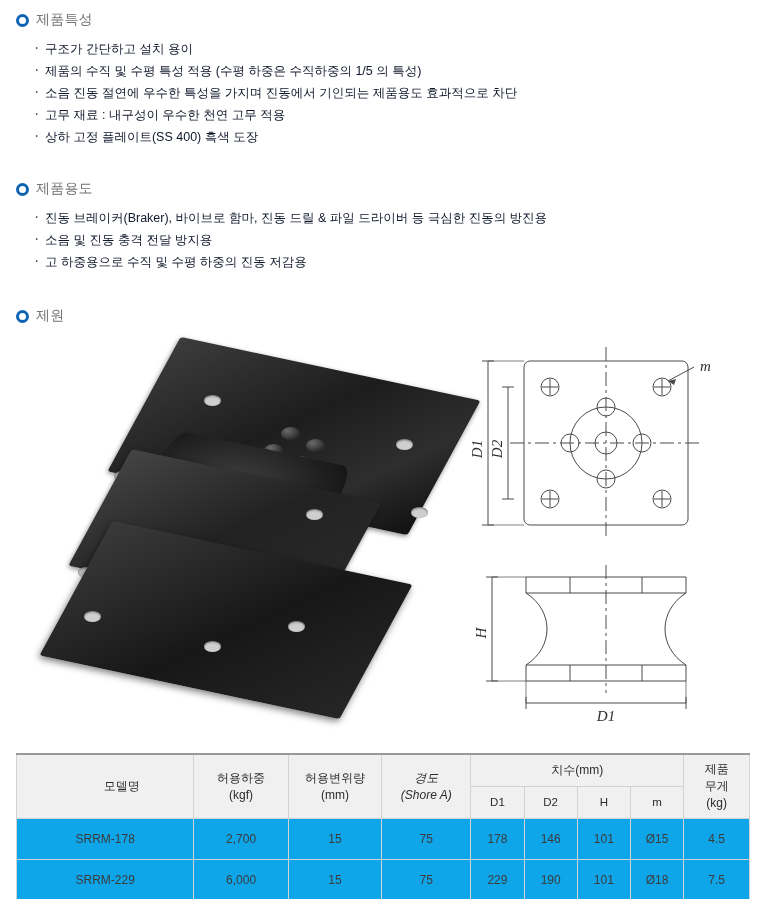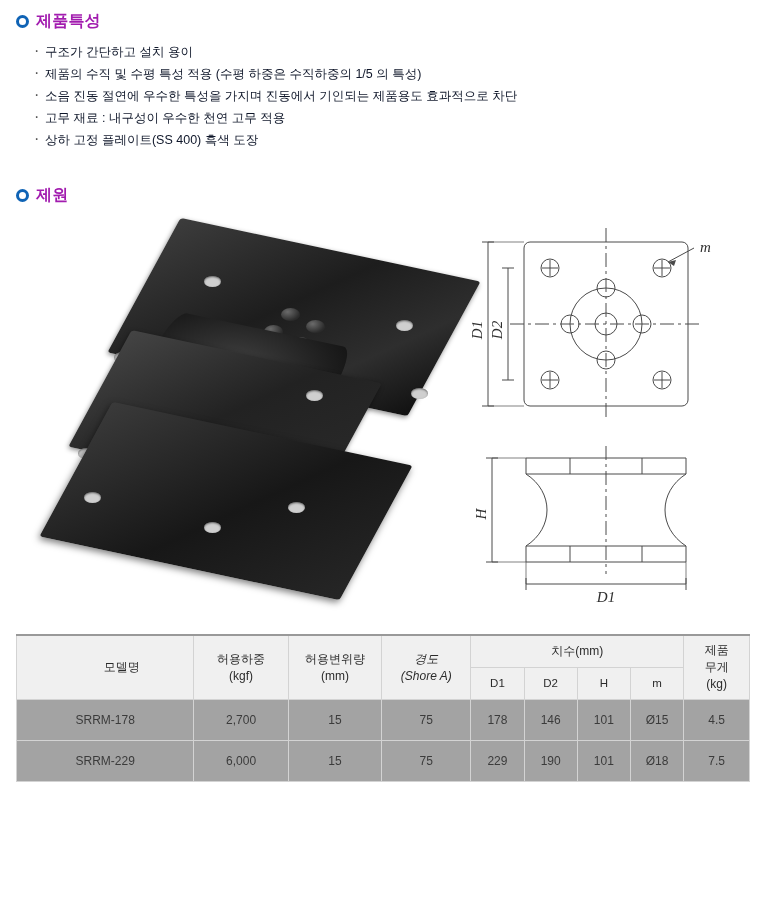--- a/index.html
+++ b/index.html
@@ -34,23 +34,23 @@
   .head-bullet {
     width: 13px;
     height: 13px;
     border-radius: 50%;
     border: 3px solid #0f63b5;
     box-sizing: border-box;
     display: inline-block;
     flex: 0 0 auto;
   }
   .section-title {
-    font-size: 16px;
-    font-weight: bold;
-    color: #a21caf;
+    font-size: 14px;
+    font-weight: normal;
+    color: #737373;
     letter-spacing: 0.2px;
   }
 
   
   ul.dot-list {
     list-style: none;
     margin: 10px 0 0 0;
     padding: 0 0 0 18px;
   }
   ul.dot-list li {
@@ -183,21 +183,21 @@
   }
   table.spec thead th {
     background: #f0f0f0;
     font-weight: normal;
     color: #2b2b2b;
     line-height: 17px;
     padding: 6px 2px;
   }
   table.spec tbody td {
     height: 38px;
-    background: #a3a3a3;
+    background: #0ea5e9;
     color: #3b3b3b;
   }
   table.spec thead tr:first-child th { border-top: 2px solid #999; }
   .th-sub { font-size: 11.5px; }
 </style>
 </head>
 <body>
 
 <div class="page">
 
@@ -208,20 +208,31 @@
     </div>
     <ul class="dot-list">
       <li>구조가 간단하고 설치 용이</li>
       <li>제품의 수직 및 수평 특성 적용 (수평 하중은 수직하중의 1/5 의 특성)</li>
       <li>소음 진동 절연에 우수한 특성을 가지며 진동에서 기인되는 제품용도 효과적으로 차단</li>
       <li>고무 재료 : 내구성이 우수한 천연 고무 적용</li>
       <li>상하 고정 플레이트(SS 400) 흑색 도장</li>
     </ul>
   </div>
 
+  <div id="uses-section">
+    <div class="section-head">
+      <span class="head-bullet"></span>
+      <span class="section-title">제품용도</span>
+    </div>
+    <ul class="dot-list">
+      <li>진동 브레이커(Braker), 바이브로 함마, 진동 드릴 &amp; 파일 드라이버 등 극심한 진동의 방진용</li>
+      <li>소음 및 진동 충격 전달 방지용</li>
+      <li>고 하중용으로 수직 및 수평 하중의 진동 저감용</li>
+    </ul>
+  </div>
 
   <div id="spec-section">
     <div class="section-head">
       <span class="head-bullet"></span>
       <span class="section-title">제원</span>
     </div>
 
     <div class="figure-row">
 
       <div class="photo">

